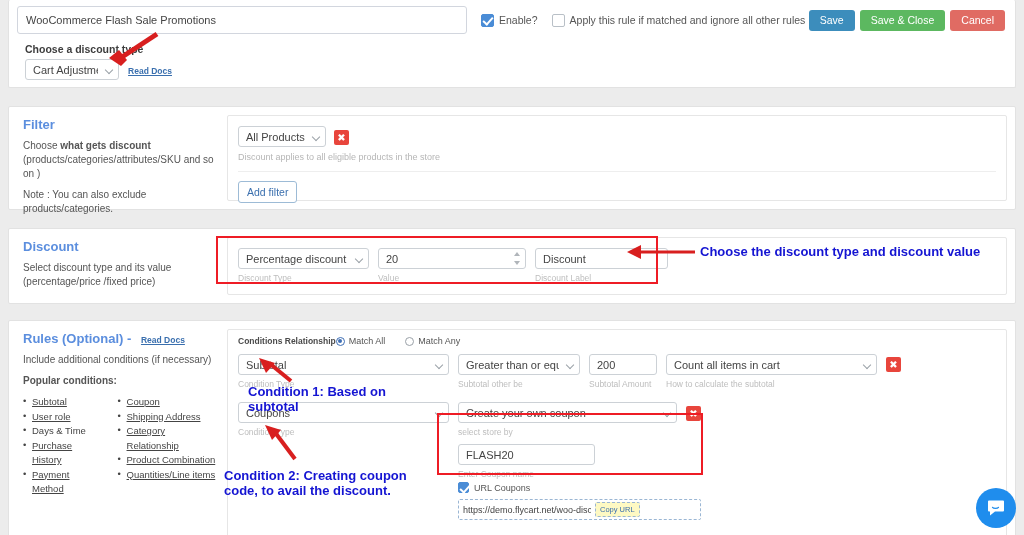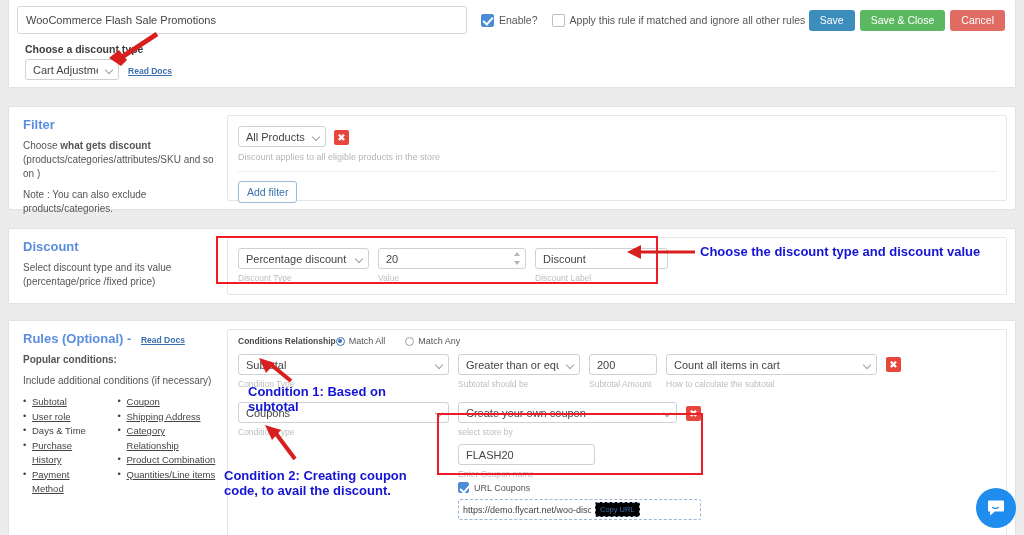--- a/index.html
+++ b/index.html
@@ -149,21 +149,21 @@
     border-radius: 50%; background: #1f8ded; cursor: pointer;
     display: flex; align-items: center; justify-content: center;
   }
 
   .dashed-url {
     border: 1px dashed #9ab6d4; border-radius: 2px; background: #fff;
     padding: 2px 4px; display: inline-flex; align-items: center; gap: 4px;
   }
   .url-text { font-size: 9px; color: #444; white-space: nowrap; overflow: hidden; width: 128px; }
   .copy-btn {
-    border: 1px dashed #9ab6d4; background: #000000; color: #3a6fae;
+    border: 1px dashed #9ab6d4; background: #fef9c3; color: #3a6fae;
     font-size: 7.5px; padding: 2px 4px; border-radius: 2px; cursor: pointer;
     font-family: "Liberation Sans", sans-serif;
   }
 </style>
 </head>
 <body>
 
 <div class="page">
 
   <div class="card" id="topcard">
@@ -246,22 +246,22 @@
       </div>
     </div>
   </div>
 
   <div class="card" id="rulescard">
     <div class="sec-left">
       <div class="sec-head">
         <span>Rules (Optional) -</span>
         <a class="readdocs" style="font-size:8.5px">Read Docs</a>
       </div>
+      <p class="sec-desc">Include additional conditions (if necessary)</p>
       <p class="sec-desc" style="font-weight:bold">Popular conditions:</p>
-      <p class="sec-desc">Include additional conditions (if necessary)</p>
       <div class="bullets">
         <ul>
           <li><a>Subtotal</a></li>
           <li><a>User role</a></li>
           <li><span>Days &amp; Time</span></li>
           <li><a>Purchase History</a></li>
           <li><a>Payment Method</a></li>
         </ul>
         <ul>
           <li><a>Coupon</a></li>
@@ -291,21 +291,21 @@
             </select>
           </span>
           <span class="fieldlabel">Condition Type</span>
         </div>
         <div class="fld">
           <span class="sel-wrap">
             <select class="sel" style="width:122px">
               <option>Greater than or equal ( &gt;= )</option>
             </select>
           </span>
-          <span class="fieldlabel">Subtotal should be</span>
+          <span class="fieldlabel">Subtotal other be</span>
         </div>
         <div class="fld">
           <input class="txt" style="width: 68px;" readonly="" value="200">
           <span class="fieldlabel">Subtotal Amount</span>
         </div>
         <div class="fld">
           <span class="sel-wrap">
             <select class="sel" style="width:211px">
               <option>Count all items in cart</option>
             </select>

